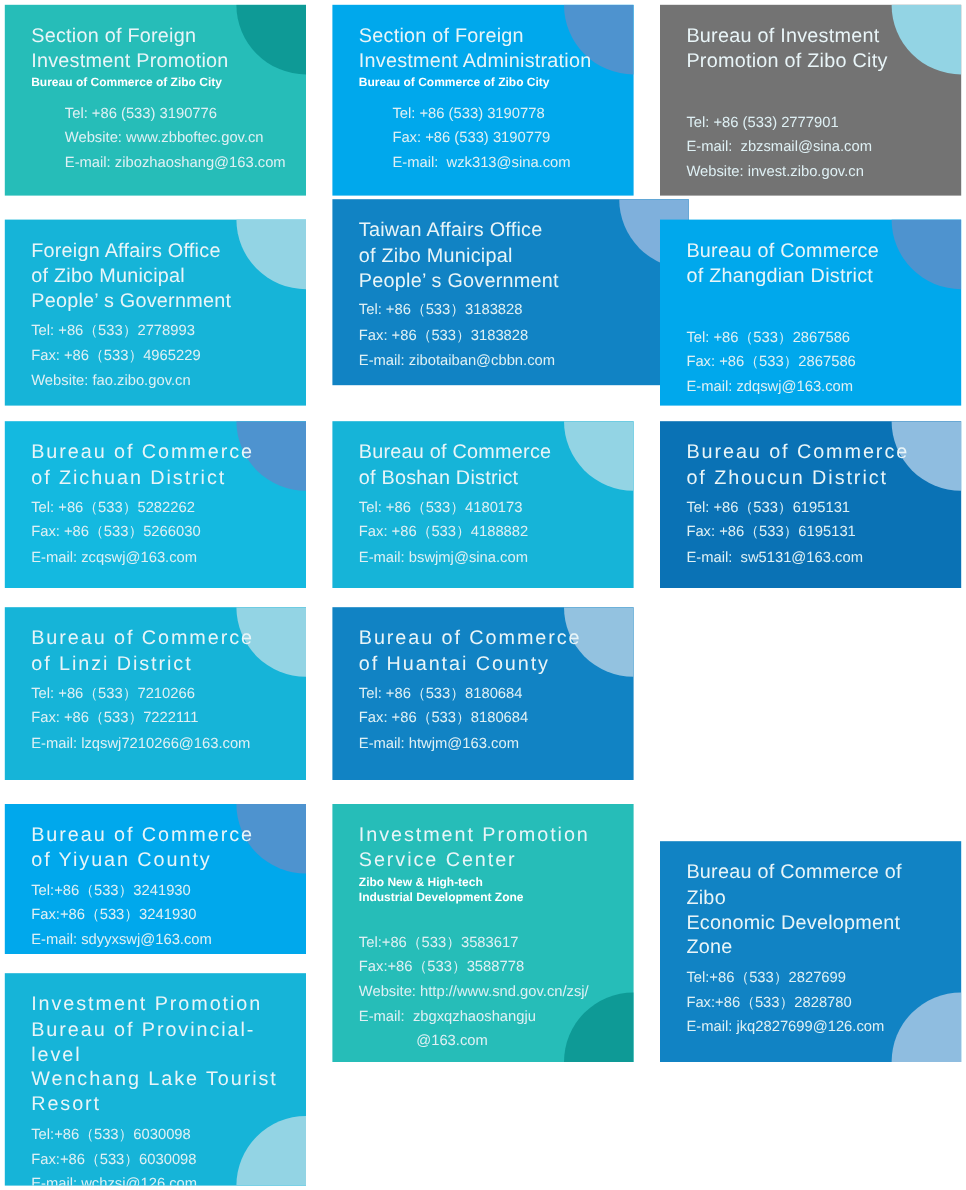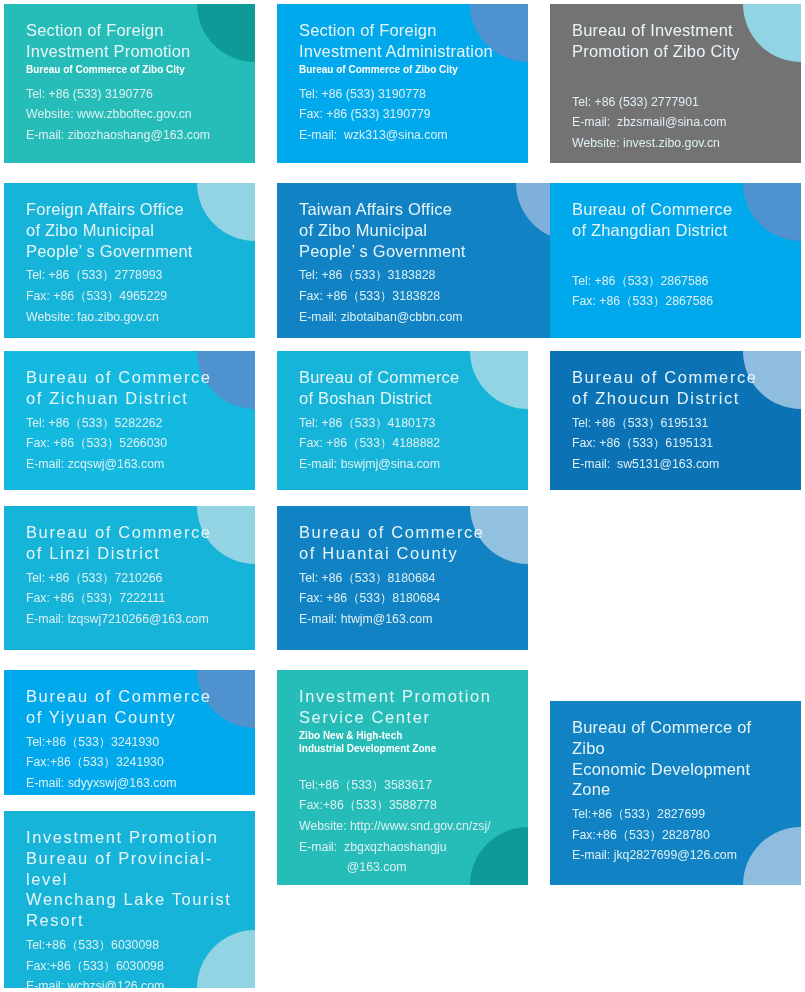--- a/index.html
+++ b/index.html
@@ -73,21 +73,21 @@
     z-index: 2;
   }
   .card-line {
     font-size: 12.3px;
     line-height: 1.68;
     color: #dff0f4;
     white-space: pre;
   }
   .gap-lg .card-lines { margin-top: 30px; }
   .gap-md .card-lines { margin-top: 20px; }
-  .gap-sm .card-lines { margin-top: 8px; }
+  .gap-sm .card-lines { margin-top: 8px; margin-left: 28px; }
   .gap-xs .card-lines { margin-top: 4px; }
 </style>
 </head>
 <body>
 
 <div id="board">
     <div class="card gap-sm" style="left: 4px; top: 4px; width: 251px; height: 159px; background: rgb(38, 189, 184);">
       <div class="fold tr" style="background: rgb(14, 154, 150);"></div>
       <div class="card-title" style="white-space: pre-line;">Section of Foreign
 Investment Promotion</div>
@@ -123,38 +123,39 @@
       <div class="fold tr" style="background: rgb(147, 212, 228);"></div>
       <div class="card-title" style="white-space: pre-line;">Foreign Affairs Office
 of Zibo Municipal
 People’ s Government</div>
       <div class="card-lines">
         <div class="card-line">Tel: +86（533）2778993</div>
         <div class="card-line">Fax: +86（533）4965229</div>
         <div class="card-line">Website: fao.zibo.gov.cn</div>
       </div>
     </div>
-    <div class="card gap-xs" style="left: 277px; top: 183px; width: 297px; height: 155px; background: rgb(17, 131, 196);">
+    <div class="card gap-xs" style="left: 277px; top: 166px; width: 297px; height: 155px; background: rgb(17, 131, 196);">
       <div class="fold tr" style="background: rgb(127, 176, 220);"></div>
       <div class="card-title" style="white-space: pre-line;">Taiwan Affairs Office
 of Zibo Municipal
 People’ s Government</div>
       <div class="card-lines">
         <div class="card-line">Tel: +86（533）3183828</div>
         <div class="card-line">Fax: +86（533）3183828</div>
         <div class="card-line">E-mail: zibotaiban@cbbn.com</div>
       </div>
     </div>
     <div class="card gap-lg" style="left: 550px; top: 183px; width: 251px; height: 155px; background: rgb(0, 168, 236);">
       <div class="fold tr" style="background: rgb(78, 147, 207);"></div>
       <div class="card-title" style="white-space: pre-line;">Bureau of Commerce
 of Zhangdian District</div>
       <div class="card-lines">
         <div class="card-line">Tel: +86（533）2867586</div>
         <div class="card-line">Fax: +86（533）2867586</div>
+        <div class="card-line">E-mail: zdqswj@163.com</div>
       </div>
     </div>
     <div class="card gap-xs" style="left: 4px; top: 351px; width: 251px; height: 139px; background: rgb(20, 185, 224);">
       <div class="fold tr" style="background: rgb(78, 147, 207);"></div>
       <div class="card-title wide" style="white-space: pre-line;">Bureau of Commerce
 of Zichuan District</div>
       <div class="card-lines">
         <div class="card-line">Tel: +86（533）5282262</div>
         <div class="card-line">Fax: +86（533）5266030</div>
         <div class="card-line">E-mail: zcqswj@163.com</div>

